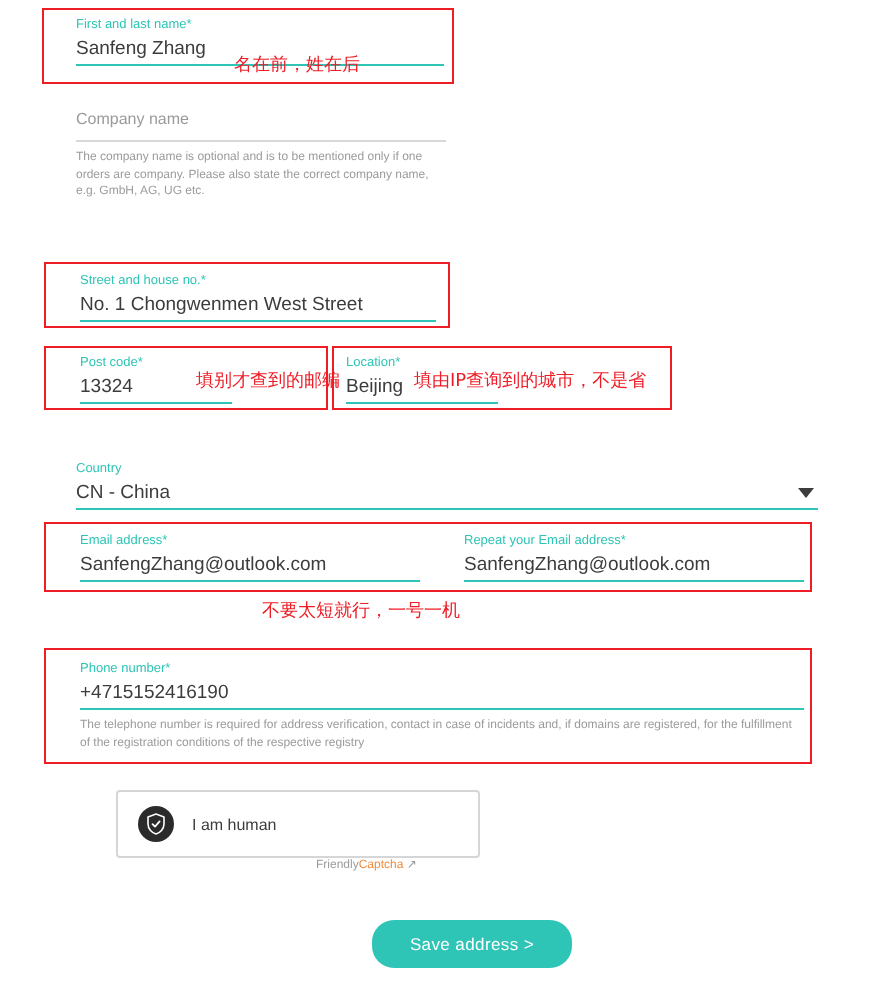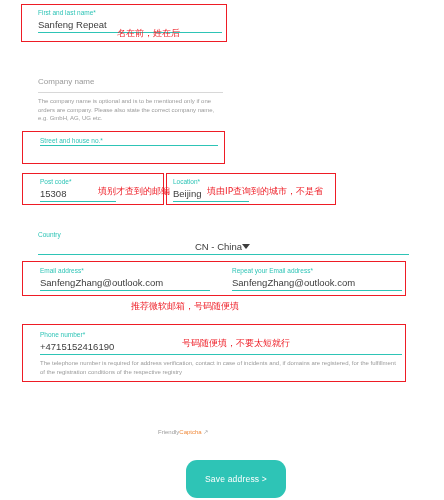--- a/index.html
+++ b/index.html
@@ -67,21 +67,21 @@
     color: #ee1c25;
     font-size: 9px;
     line-height: 12px;
     white-space: nowrap;
     font-family: "DejaVu Sans", sans-serif;
   }
   
   .select-row {
     display: flex;
     align-items: center;
-    justify-content: center;
+    justify-content: space-between;
   }
   .caret {
     width: 0; height: 0;
     border-left: 4px solid transparent;
     border-right: 4px solid transparent;
     border-top: 5px solid #3c3c3c;
     margin-right: 2px;
   }
   
   .captcha {
@@ -120,56 +120,57 @@
     color: #9b9b9b;
     white-space: nowrap;
   }
   .captcha-brand .hl { color: #f08a3c; }
   
   .submit {
     position: absolute;
     left: 186px;
     top: 460px;
     width: 100px;
-    height: 38px;
+    height: 24px;
     background: #2ec4b6;
     color: #ffffff;
     border: none;
     border-radius: 11px;
     font-size: 8.5px;
     font-family: "Liberation Sans", sans-serif;
     cursor: pointer;
     letter-spacing: 0.2px;
   }
 </style>
 </head>
 <body>
 
 <div class="form">
 
   <div class="field" style="left:38px; top:8px; width:184px;">
     <div class="field-label">First and last name*</div>
-    <div class="field-value">Sanfeng Repeat</div>
-    <div class="underline"></div>
-  </div>
-
-  <div class="field" style="left:38px; top:55px; width:185px;margin-top:22px;">
+    <div class="field-value">Sanfeng Zhang</div>
+    <div class="underline"></div>
+  </div>
+
+  <div class="field" style="left:38px; top:55px; width:185px;">
     <div class="field-label grey">Company name</div>
     <div class="underline grey" style="margin-top:6px;"></div>
     <div class="helper">The company name is optional and is to be mentioned only if one orders are company. Please also state the correct company name, e.g. GmbH, AG, UG etc.</div>
   </div>
 
   <div class="field" style="left:40px; top:136px; width:178px;">
     <div class="field-label">Street and house no.*</div>
+    <div class="field-value">No. 1 Chongwenmen West Street</div>
     <div class="underline"></div>
   </div>
 
   <div class="field" style="left:40px; top:177px; width:76px;">
     <div class="field-label">Post code*</div>
-    <div class="field-value">15308</div>
+    <div class="field-value">13324</div>
     <div class="underline"></div>
   </div>
 
   <div class="field" style="left:173px; top:177px; width:76px;">
     <div class="field-label">Location*</div>
     <div class="field-value">Beijing</div>
     <div class="underline"></div>
   </div>
 
   <div class="field" style="left:38px; top:230px; width:371px;">
@@ -193,36 +194,44 @@
     <div class="underline"></div>
   </div>
 
   <div class="field" style="left:40px; top:330px; width:362px;">
     <div class="field-label">Phone number*</div>
     <div class="field-value">+4715152416190</div>
     <div class="underline"></div>
     <div class="helper">The telephone number is required for address verification, contact in case of incidents and, if domains are registered, for the fulfillment of the registration conditions of the respective registry</div>
   </div>
 
+  <div class="captcha">
+    <div class="captcha-badge">
+      <svg width="12" height="12" viewBox="0 0 24 24">
+        <path d="M12 2 L20 5 V12 C20 17 16 21 12 22 C8 21 4 17 4 12 V5 Z" fill="#2b2b2b" stroke="#ffffff" stroke-width="1.6" stroke-linejoin="round"></path>
+        <path d="M8.5 12.2 L11 14.6 L15.6 9.4" fill="none" stroke="#ffffff" stroke-width="1.8" stroke-linecap="round" stroke-linejoin="round"></path>
+      </svg>
+    </div>
+    <span class="captcha-text">I am human</span>
+  </div>
   <div class="captcha-brand">
     <span>Friendly</span><span class="hl">Captcha</span><span> ↗</span>
   </div>
 
   <button class="submit">Save address &gt;</button>
 
   <div class="redbox" style="left:21px; top:4px; width:206px; height:38px;"></div>
   <div class="annot" style="left:117px; top:27px;">名在前，姓在后</div>
 
   <div class="redbox" style="left:22px; top:131px; width:203px; height:33px;"></div>
 
   <div class="redbox" style="left:22px; top:173px; width:142px; height:32px;"></div>
   <div class="annot" style="left:98px; top:185px;">填别才查到的邮编</div>
 
   <div class="redbox" style="left:166px; top:173px; width:170px; height:32px;"></div>
   <div class="annot" style="left:207px; top:185px;">填由IP查询到的城市，不是省</div>
 
   <div class="redbox" style="left:22px; top:261px; width:384px; height:35px;"></div>
-  <div class="annot" style="left:131px; top:300px;">推荐微软邮箱，号码随便填</div>
+  <div class="annot" style="left:131px; top:300px;">不要太短就行，一号一机</div>
 
   <div class="redbox" style="left:22px; top:324px; width:384px; height:58px;"></div>
-  <div class="annot" style="left:182px; top:337px;">号码随便填，不要太短就行</div>
 
 </div>
 
 </body></html>

